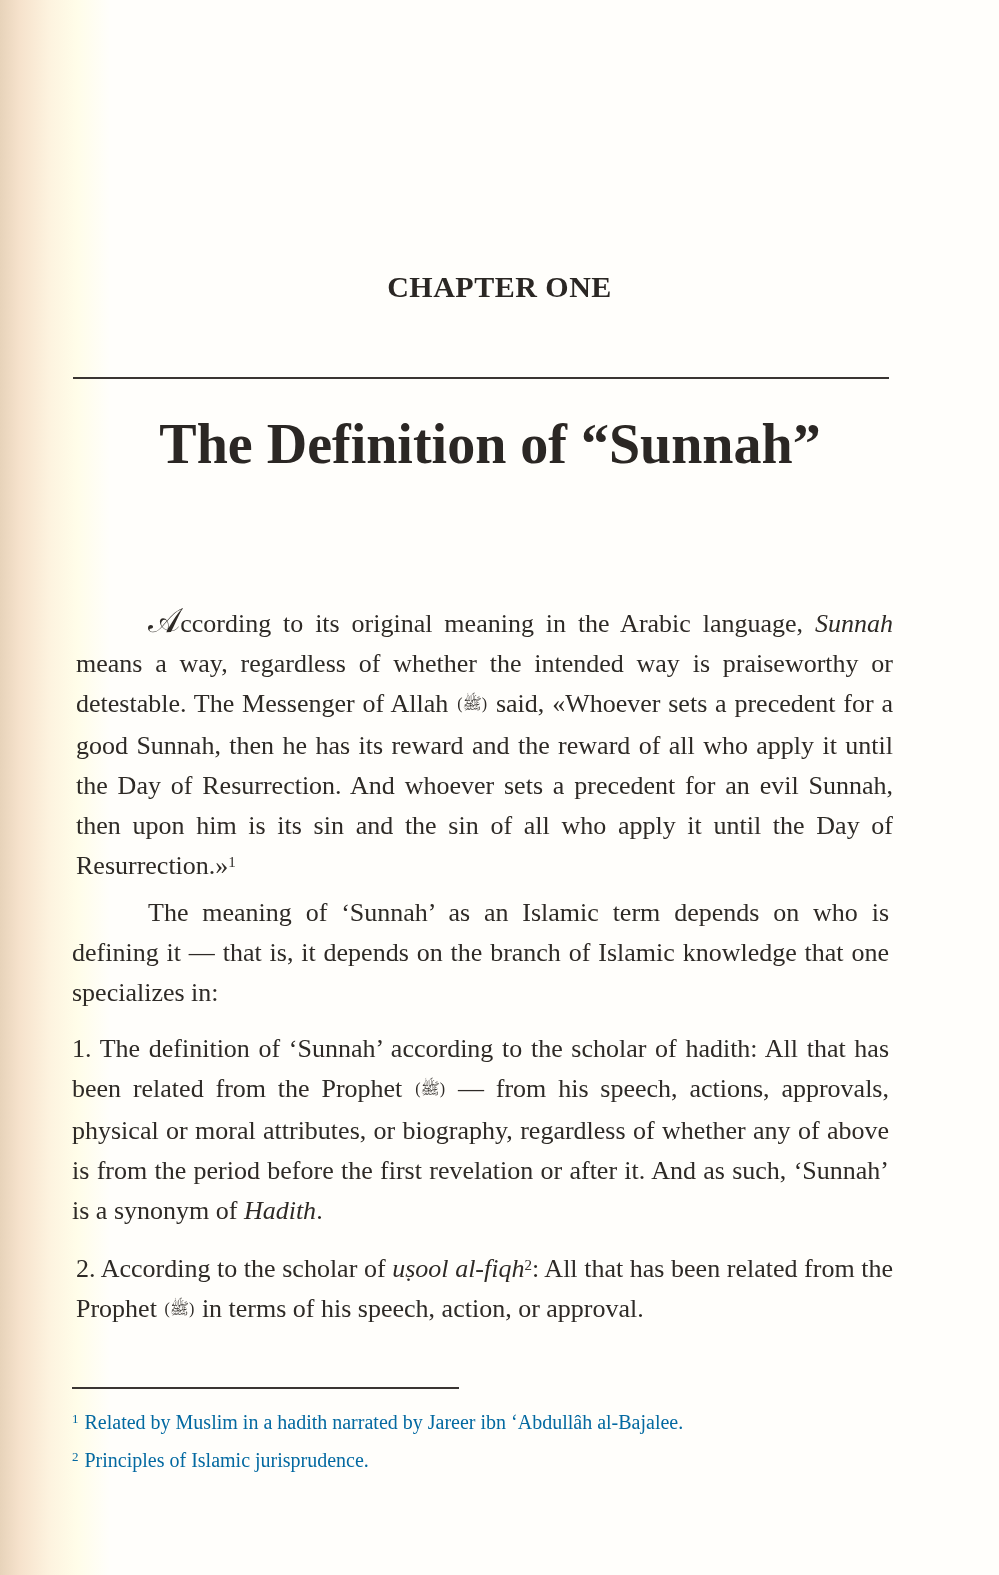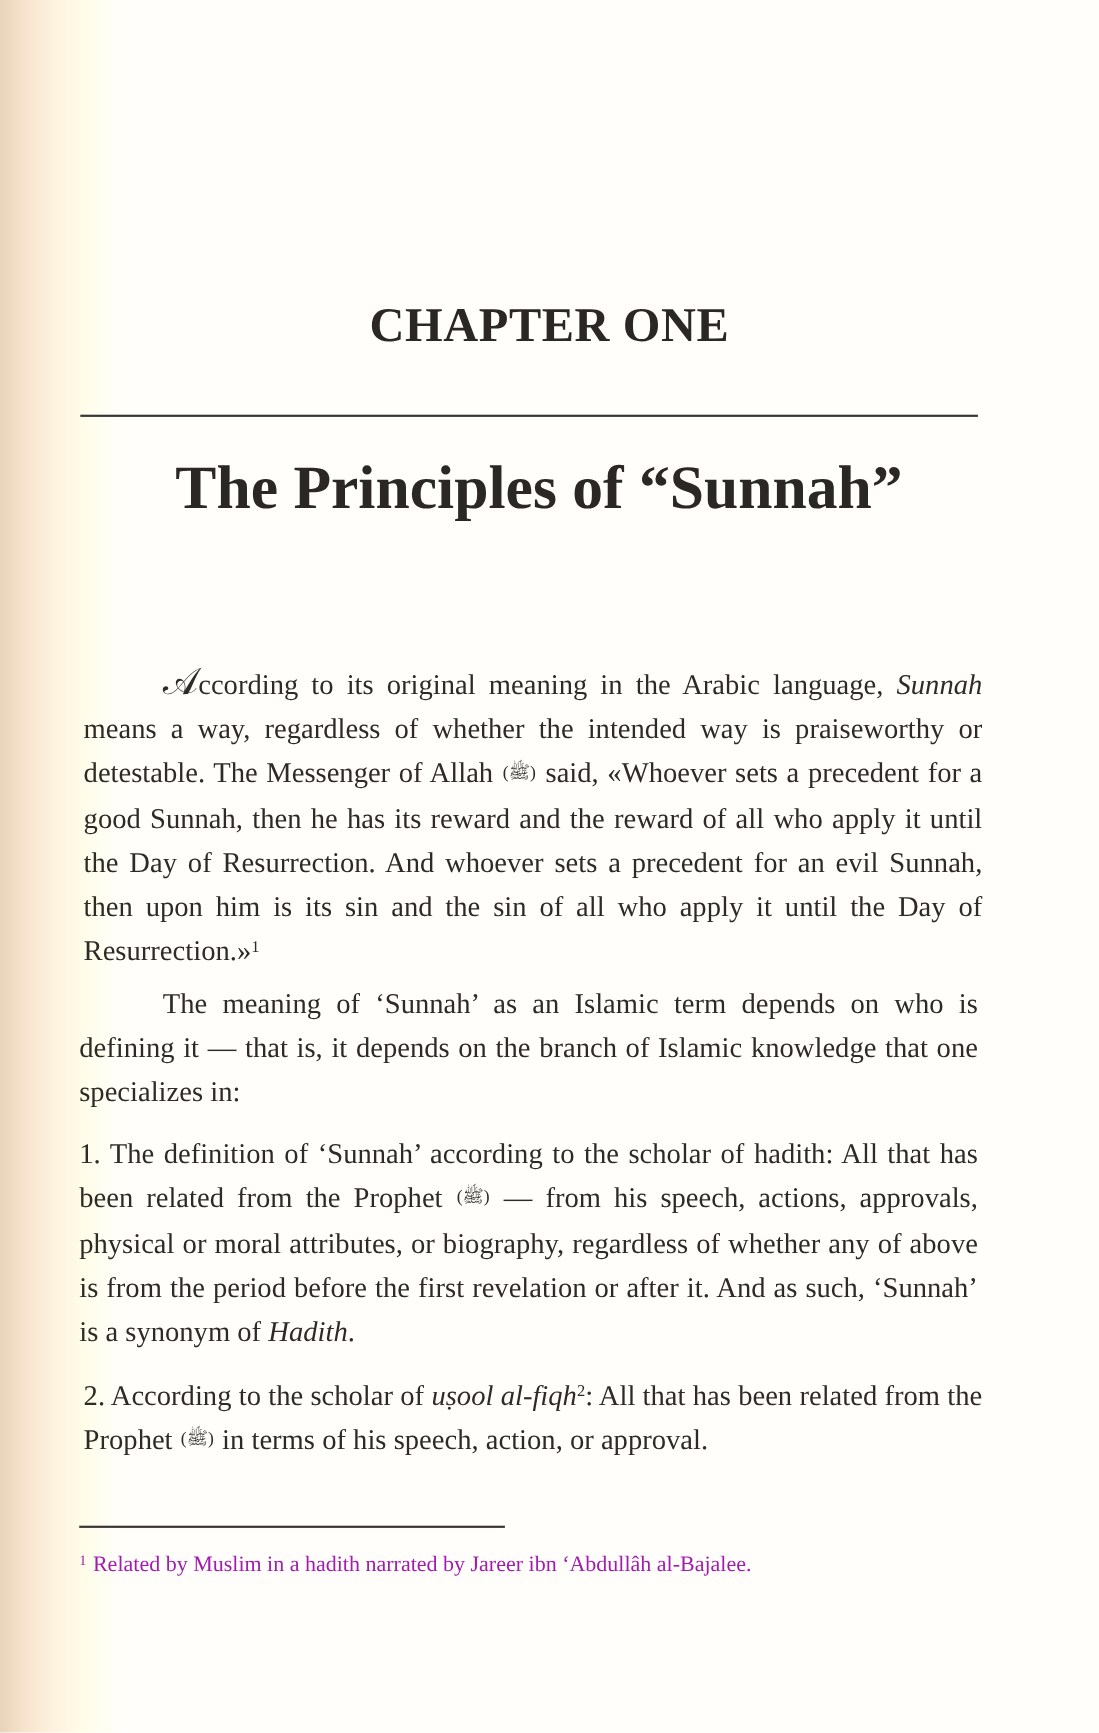--- a/index.html
+++ b/index.html
@@ -8,21 +8,21 @@
     background: #fffefb;
     font-family: "Liberation Serif", "DejaVu Serif", serif;
     color: #2e2a26;
   }
   .edge-shade {
     position: absolute; left: 0; top: 0; width: 110px; height: 1575px;
     background: linear-gradient(to right, #e7d3ba 0%, #f6e2cc 18%, #fdf3df 45%, #fffde9 70%, rgba(255,254,245,0) 100%);
   }
   .chapter {
     position: absolute; left: 0; width: 999px; top: 270px; text-align: center;
-    font-size: 44px; font-weight: bold; letter-spacing: 0.5px; color: #2b2724;
+    font-size: 30px; font-weight: bold; letter-spacing: 0.5px; color: #2b2724;
   }
   .rule-top {
     position: absolute; left: 73px; top: 377px; width: 816px; height: 2px; background: #3a3532;
   }
   .title {
     position: absolute; left: 0; width: 960px; top: 412px; text-align: center;
     font-size: 56px; font-weight: bold; color: #2b2724; padding-left: 10px;
   }
   .body-text {
     position: absolute; left: 72px; width: 817px;
@@ -37,32 +37,32 @@
   .honorific {
     font-size: 16px; vertical-align: middle; display: inline-block; padding: 0 1px;
     position: relative; top: -2px;
   }
   sup.fn { font-size: 15px; vertical-align: top; position: relative; top: -4px; }
   .rule-fn {
     position: absolute; left: 72px; top: 1387px; width: 387px; height: 2px; background: #3a3532;
   }
   .footnotes {
     position: absolute; left: 72px; width: 820px; top: 1403px;
-    font-size: 20px; line-height: 38px; color: #a21caf;
+    font-size: 20px; line-height: 38px; color: #0369a1;
   }
   .footnotes sup { font-size: 13px; vertical-align: top; position: relative; top: -3px; margin-right: 6px; }
 </style>
 </head>
 <body>
 
 <div class="edge-shade"></div>
 
 <div class="chapter">CHAPTER ONE</div>
 <div class="rule-top"></div>
-<div class="title">The Principles of “Sunnah”</div>
+<div class="title">The Definition of “Sunnah”</div>
 
 <p class="body-text p1" style="margin:4px;">
   <span class="indent1"></span><span class="flourish">𝒜</span><span>ccording to its original meaning in the Arabic language, </span><i>Sunnah</i><span> means a way, regardless of whether the intended way is praiseworthy or detestable. The Messenger of Allah </span><span class="honorific">(ﷺ)</span><span> said, «Whoever sets a precedent for a good Sunnah, then he has its reward and the reward of all who apply it until the Day of Resurrection. And whoever sets a precedent for an evil Sunnah, then upon him is its sin and the sin of all who apply it until the Day of Resurrection.»</span><sup class="fn">1</sup>
 </p>
 
 <p class="body-text p2" style="margin:0;">The meaning of ‘Sunnah’ as an Islamic term depends on who is defining it — that is, it depends on the branch of Islamic knowledge that one specializes in:</p>
 
 <p class="body-text p3" style="margin:0;">
   <span>1.</span><span> The definition of ‘Sunnah’ according to the scholar of hadith: All that has been related from the Prophet </span><span class="honorific">(ﷺ)</span><span> — from his speech, actions, approvals, physical or moral attributes, or biography, regardless of whether any of above is from the period before the first revelation or after it. And as such, ‘Sunnah’ is a synonym of </span><i>Hadith</i><span>.</span>
 </p>
@@ -70,13 +70,16 @@
 <p class="body-text p4" style="margin:4px;">
   <span>2.</span><span> According to the scholar of </span><i>uṣool al-fiqh</i><sup class="fn">2</sup><span>: All that has been related from the Prophet </span><span class="honorific">(ﷺ)</span><span> in terms of his speech, action, or approval.</span>
 </p>
 
 <div class="rule-fn"></div>
 
 <div class="footnotes">
   <div>
     <sup>1</sup><span>Related by Muslim in a hadith narrated by Jareer ibn ‘Abdullâh al-Bajalee.</span>
   </div>
+  <div>
+    <sup>2</sup><span>Principles of Islamic jurisprudence.</span>
+  </div>
 </div>
 
 </body></html>

